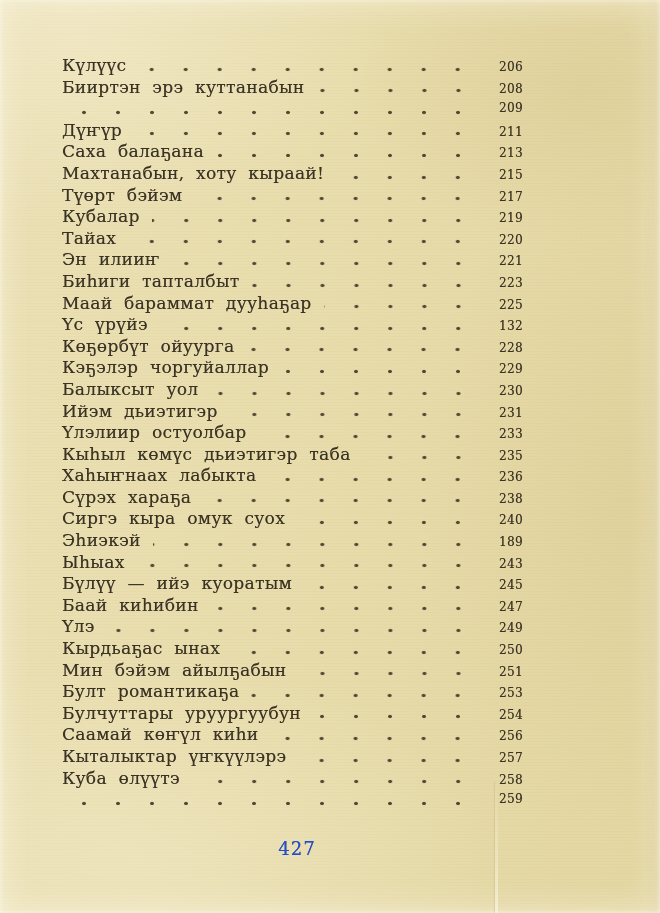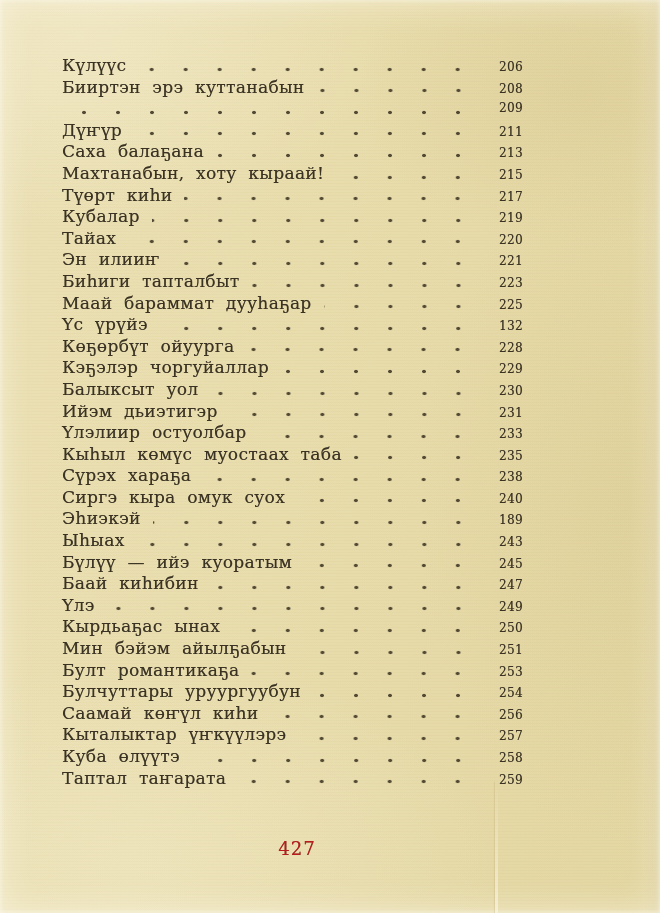--- a/index.html
+++ b/index.html
@@ -74,21 +74,21 @@
     flex: none;
     min-width: 40px;
     text-align: right;
     font-size: 12px;
   }
   .folio {
     position: absolute;
     top: 838px;
     left: 297px;
     transform: translateX(-50%);
-    color: #b91c1c;
+    color: #1d4ed8;
     font-size: 18px;
     letter-spacing: 0.06em;
     text-shadow: 0.2px 0.2px 0.3px rgba(56,48,32,0.55);
   }
 </style>
 </head>
 <body>
 
 <div class="paper"></div>
 <div class="crease"></div>
@@ -123,21 +123,21 @@
     <span class="p">213</span>
   </div>
 
   <div class="row">
     <span class="t">Махтанабын, хоту кыраай!</span>
     <span class="leader"></span>
     <span class="p">215</span>
   </div>
 
   <div class="row">
-    <span class="t">Түөрт киһи</span>
+    <span class="t">Түөрт бэйэм</span>
     <span class="leader"></span>
     <span class="p">217</span>
   </div>
 
   <div class="row">
     <span class="t">Кубалар</span>
     <span class="leader"></span>
     <span class="p">219</span>
   </div>
 
@@ -195,25 +195,30 @@
     <span class="p">231</span>
   </div>
 
   <div class="row">
     <span class="t">Үлэлиир остуолбар</span>
     <span class="leader"></span>
     <span class="p">233</span>
   </div>
 
   <div class="row">
-    <span class="t">Кыһыл көмүс муостаах таба</span>
+    <span class="t">Кыһыл көмүс дьиэтигэр таба</span>
     <span class="leader"></span>
     <span class="p">235</span>
   </div>
 
+  <div class="row">
+    <span class="t">Хаһыҥнаах лабыкта</span>
+    <span class="leader"></span>
+    <span class="p">236</span>
+  </div>
 
   <div class="row">
     <span class="t">Сүрэх хараҕа</span>
     <span class="leader"></span>
     <span class="p">238</span>
   </div>
 
   <div class="row">
     <span class="t">Сиргэ кыра омук суох</span>
     <span class="leader"></span>
@@ -287,19 +292,18 @@
     <span class="p">257</span>
   </div>
 
   <div class="row">
     <span class="t">Куба өлүүтэ</span>
     <span class="leader"></span>
     <span class="p">258</span>
   </div>
 
   <div class="row">
-    <span class="t">Таптал таҥарата</span>
     <span class="leader"></span>
     <span class="p">259</span>
   </div>
 </div>
 
 <div class="folio">427</div>
 
 </body></html>

